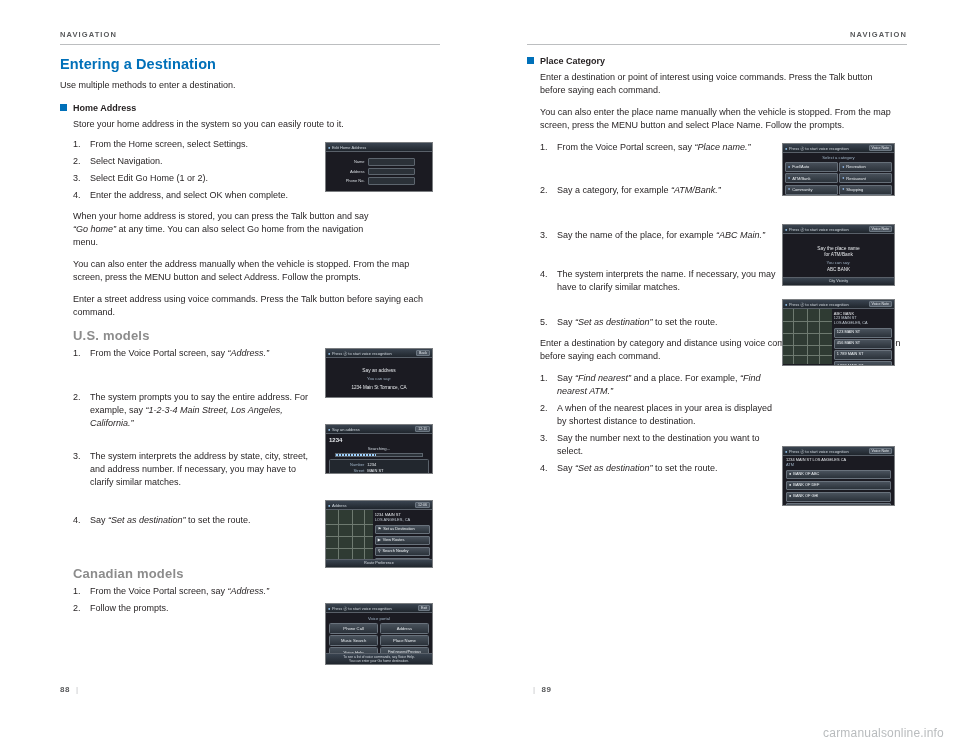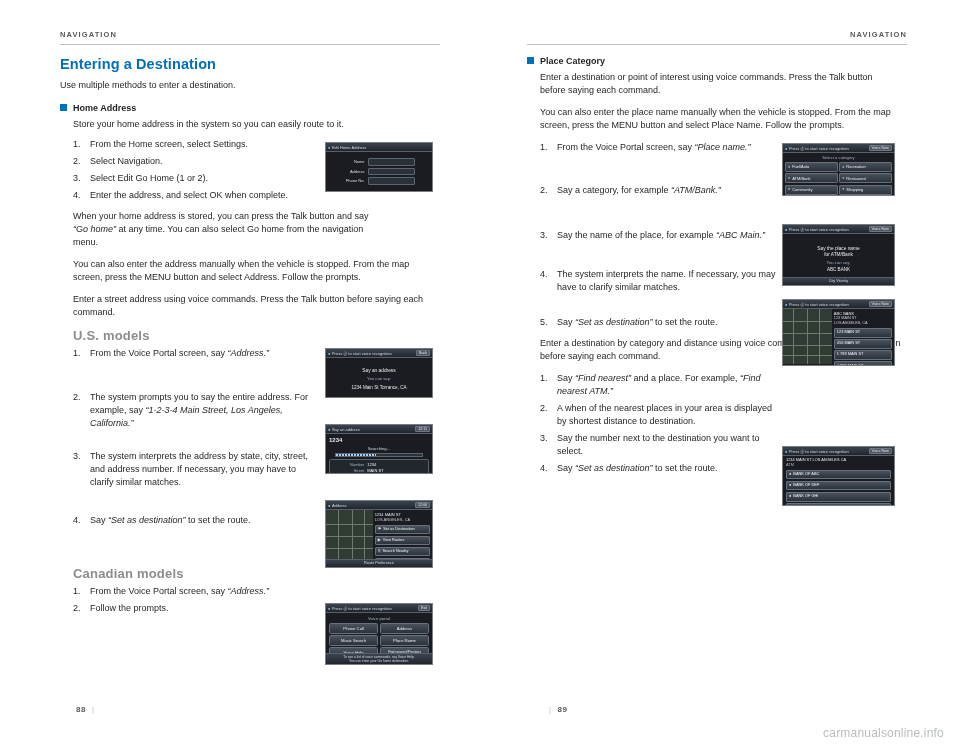--- a/index.html
+++ b/index.html
@@ -105,26 +105,25 @@
   .modelhead {
     font-size: 13px;
     font-weight: bold;
     color: #8c8c8c;
     margin: 0 0 4px 0;
     letter-spacing: 0.2px;
   }
 
   .folio {
     position: absolute;
-    bottom: 36px;
+    bottom: 56px;
     font-size: 8px;
     font-weight: bold;
     color: #58595b;
     letter-spacing: 0.5px;
-    margin-left: 16px;
   }
   .folio .bar { color: #bcbec0; font-weight: normal; padding: 0 6px; }
   .folio-left { left: 60px; }
   .folio-right { left: 527px; }
 
   
   .shot {
     position: absolute;
     background: #1b1b22;
     border: 1px solid #7a7d80;

